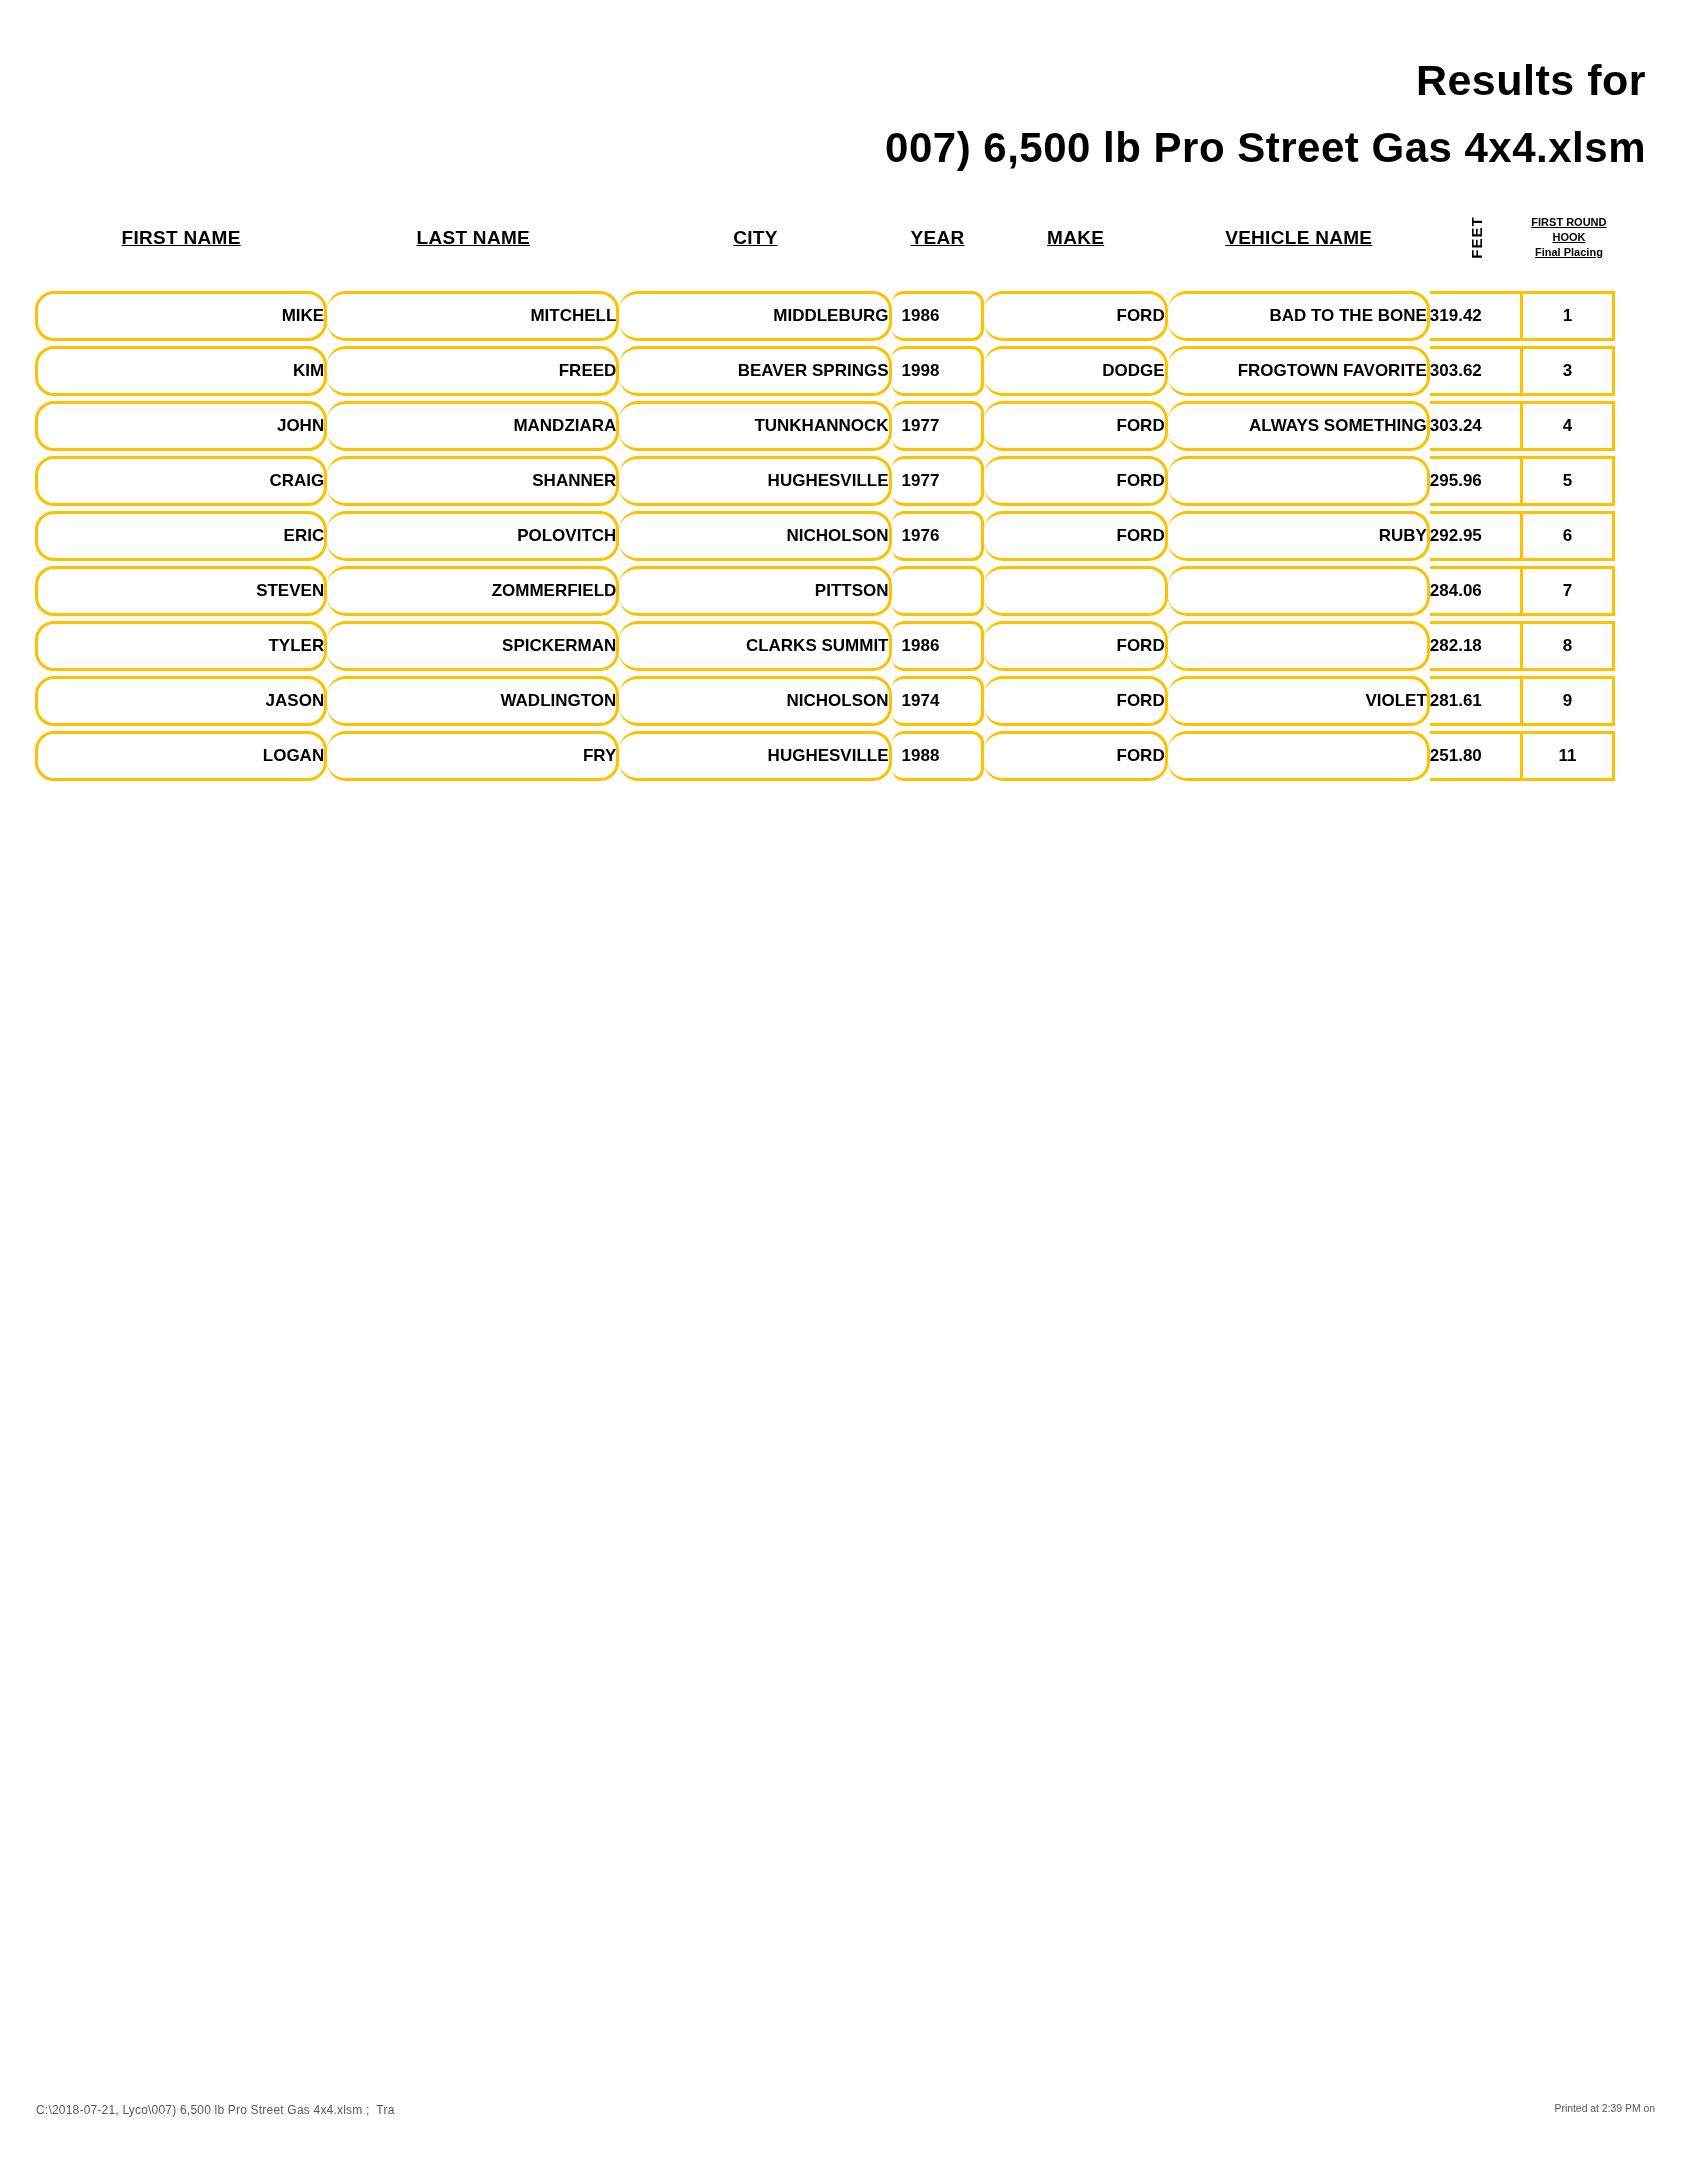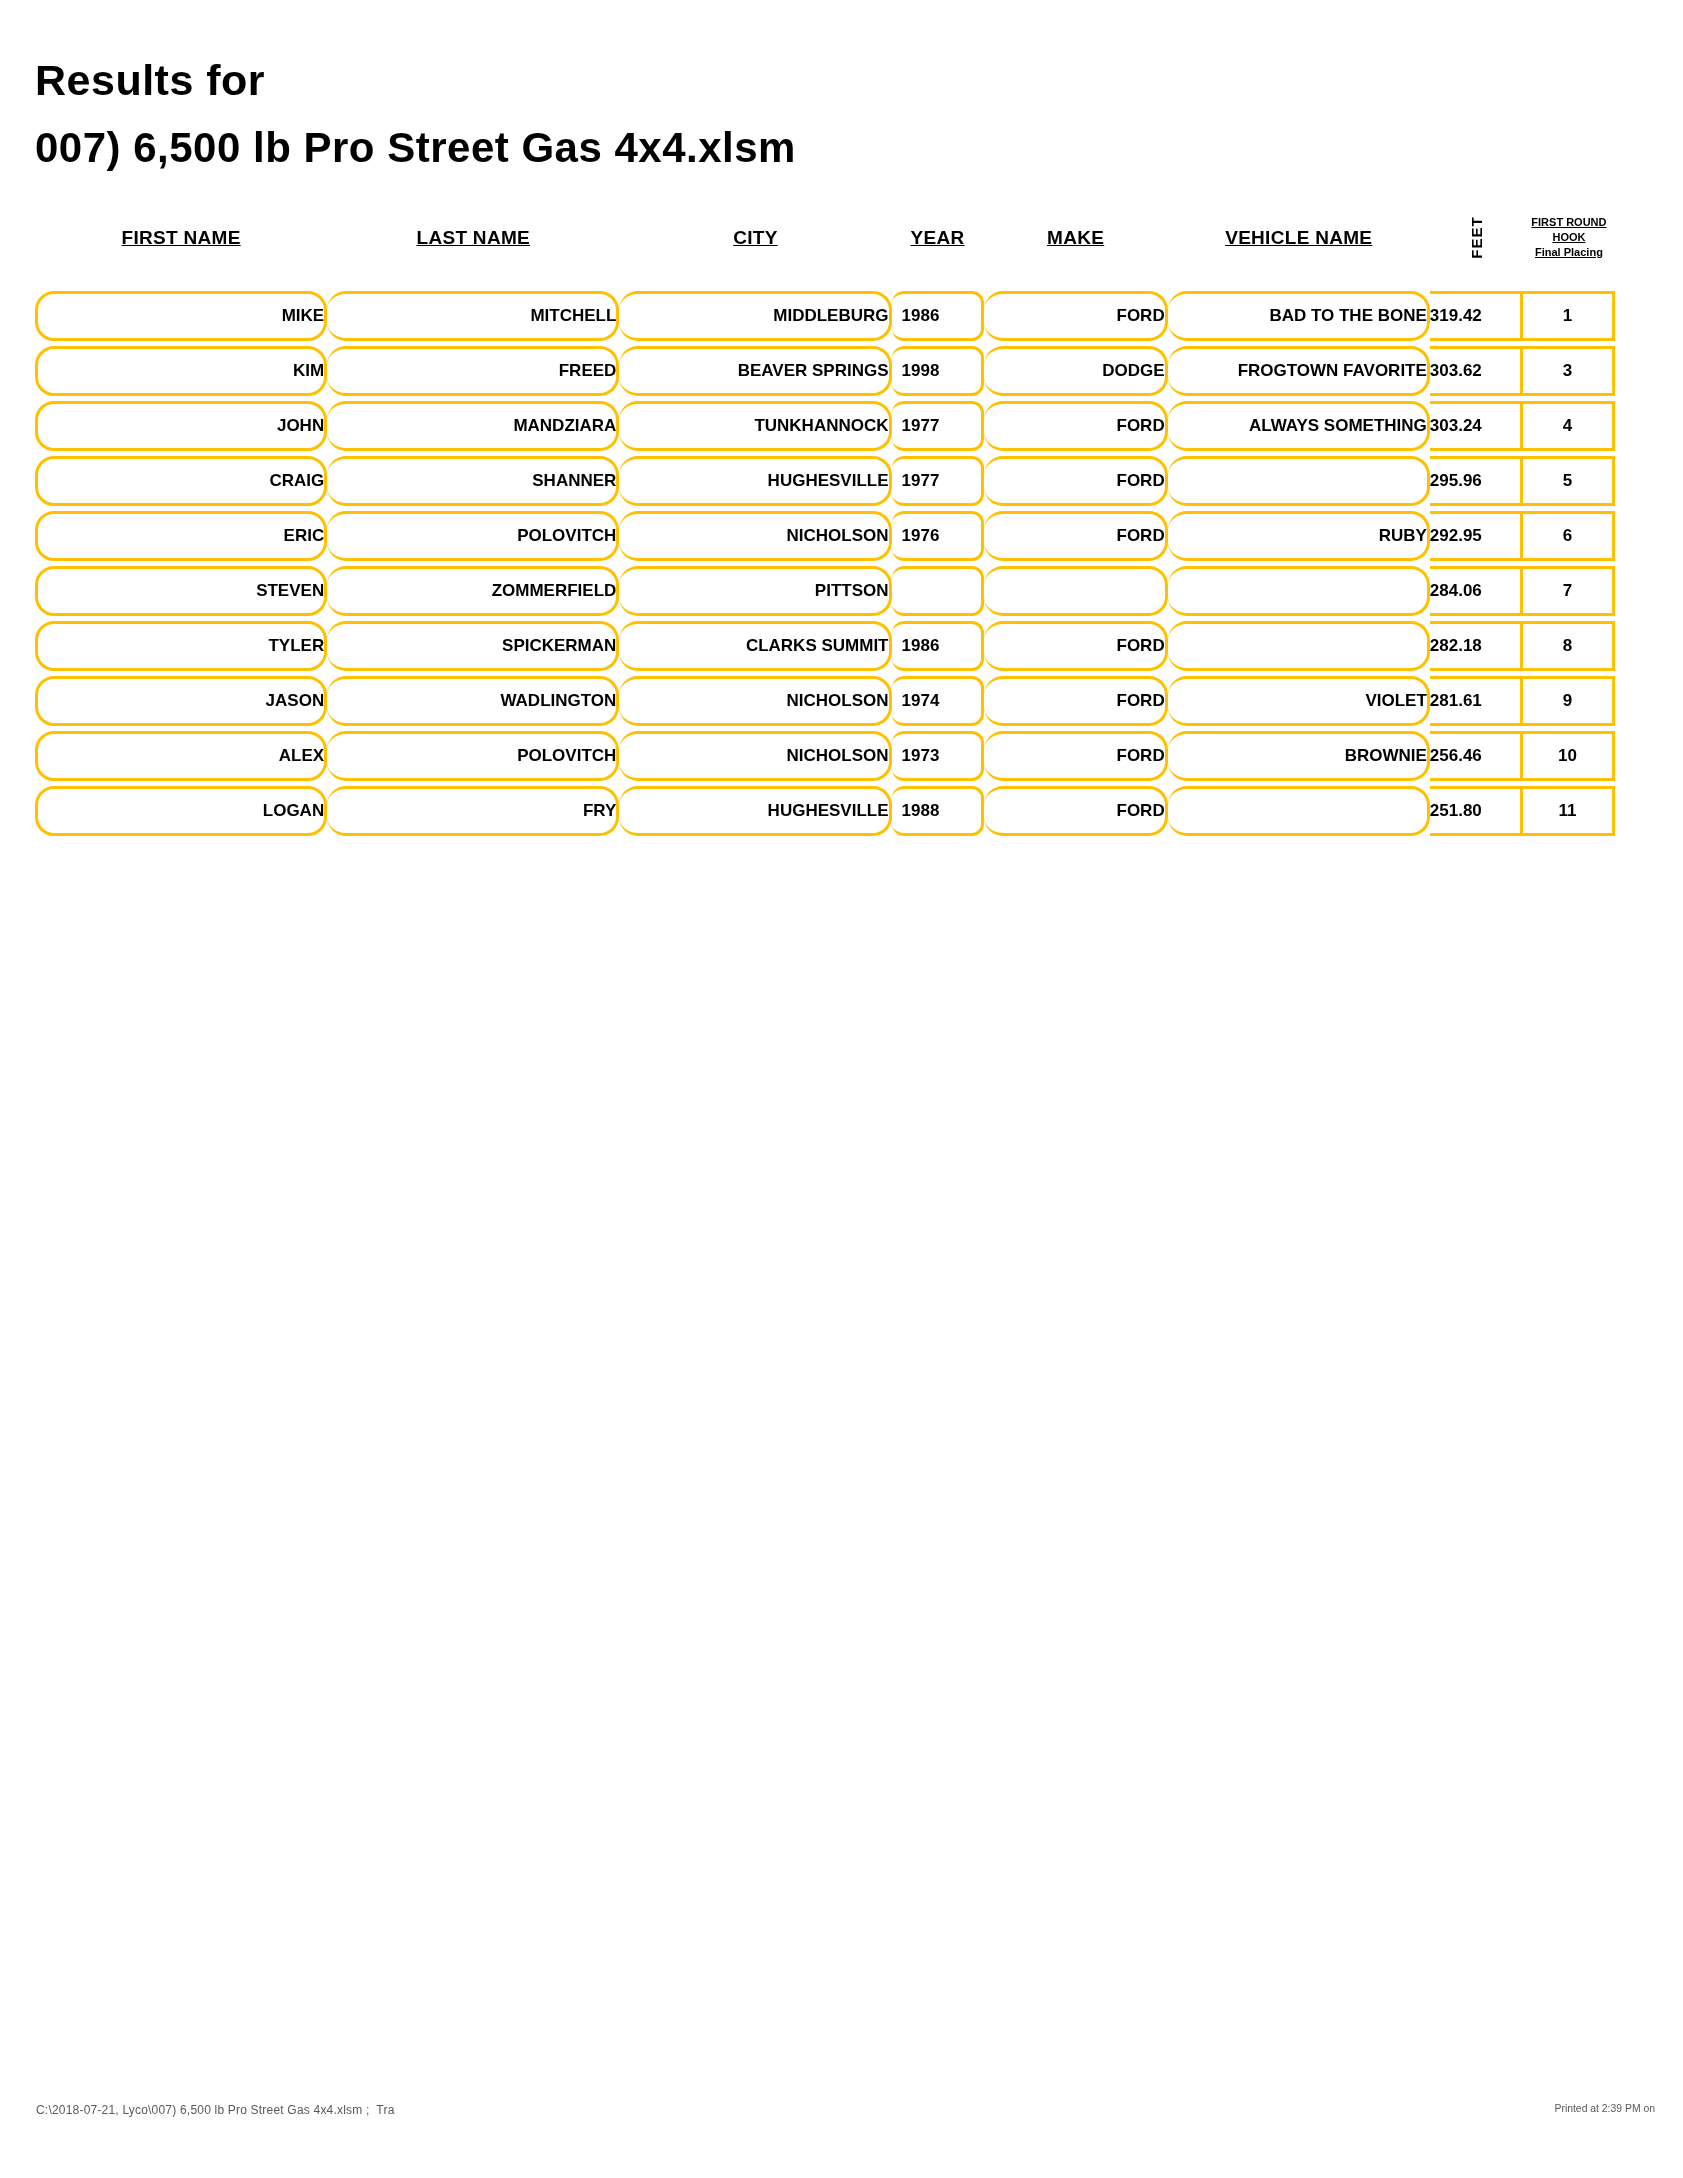--- a/index.html
+++ b/index.html
@@ -6,22 +6,22 @@
   html, body { background: #ffffff; }
   body {
     width: 1683px; height: 2178px;
     font-family: "Liberation Sans", sans-serif;
     position: relative;
     color: #000;
   }
   .page { position: absolute; inset: 0; background: #fff; overflow: hidden; }
 
   .title-block {
-    position: absolute; left: 35px; top: 57px; width: 1604px;
-    text-align: left;
+    position: absolute; left: 42px; top: 57px; width: 1604px;
+    text-align: right;
   }
   .title-line1 {
     font-size: 43px; font-weight: bold; letter-spacing: 0.5px;
     line-height: 46px;
   }
   .title-line2 {
     font-size: 42px; font-weight: bold; letter-spacing: 0.5px;
     line-height: 46px; margin-top: 22px;
   }
 
@@ -179,30 +179,20 @@
           <td class="col-text">JASON</td>
           <td class="col-text">WADLINGTON</td>
           <td class="col-text">NICHOLSON</td>
           <td class="col-year">1974</td>
           <td class="col-text">FORD</td>
           <td class="col-text">VIOLET</td>
           <td class="col-feet">281.61</td>
           <td class="col-placing">9</td>
         </tr>
         <tr>
-          <td class="col-text">ALEX</td>
-          <td class="col-text">POLOVITCH</td>
-          <td class="col-text">NICHOLSON</td>
-          <td class="col-year">1973</td>
-          <td class="col-text">FORD</td>
-          <td class="col-text">BROWNIE</td>
-          <td class="col-feet">256.46</td>
-          <td class="col-placing">10</td>
-        </tr>
-        <tr>
           <td class="col-text">LOGAN</td>
           <td class="col-text">FRY</td>
           <td class="col-text">HUGHESVILLE</td>
           <td class="col-year">1988</td>
           <td class="col-text">FORD</td>
           <td class="col-text"></td>
           <td class="col-feet">251.80</td>
           <td class="col-placing">11</td>
         </tr>
       </tbody>

